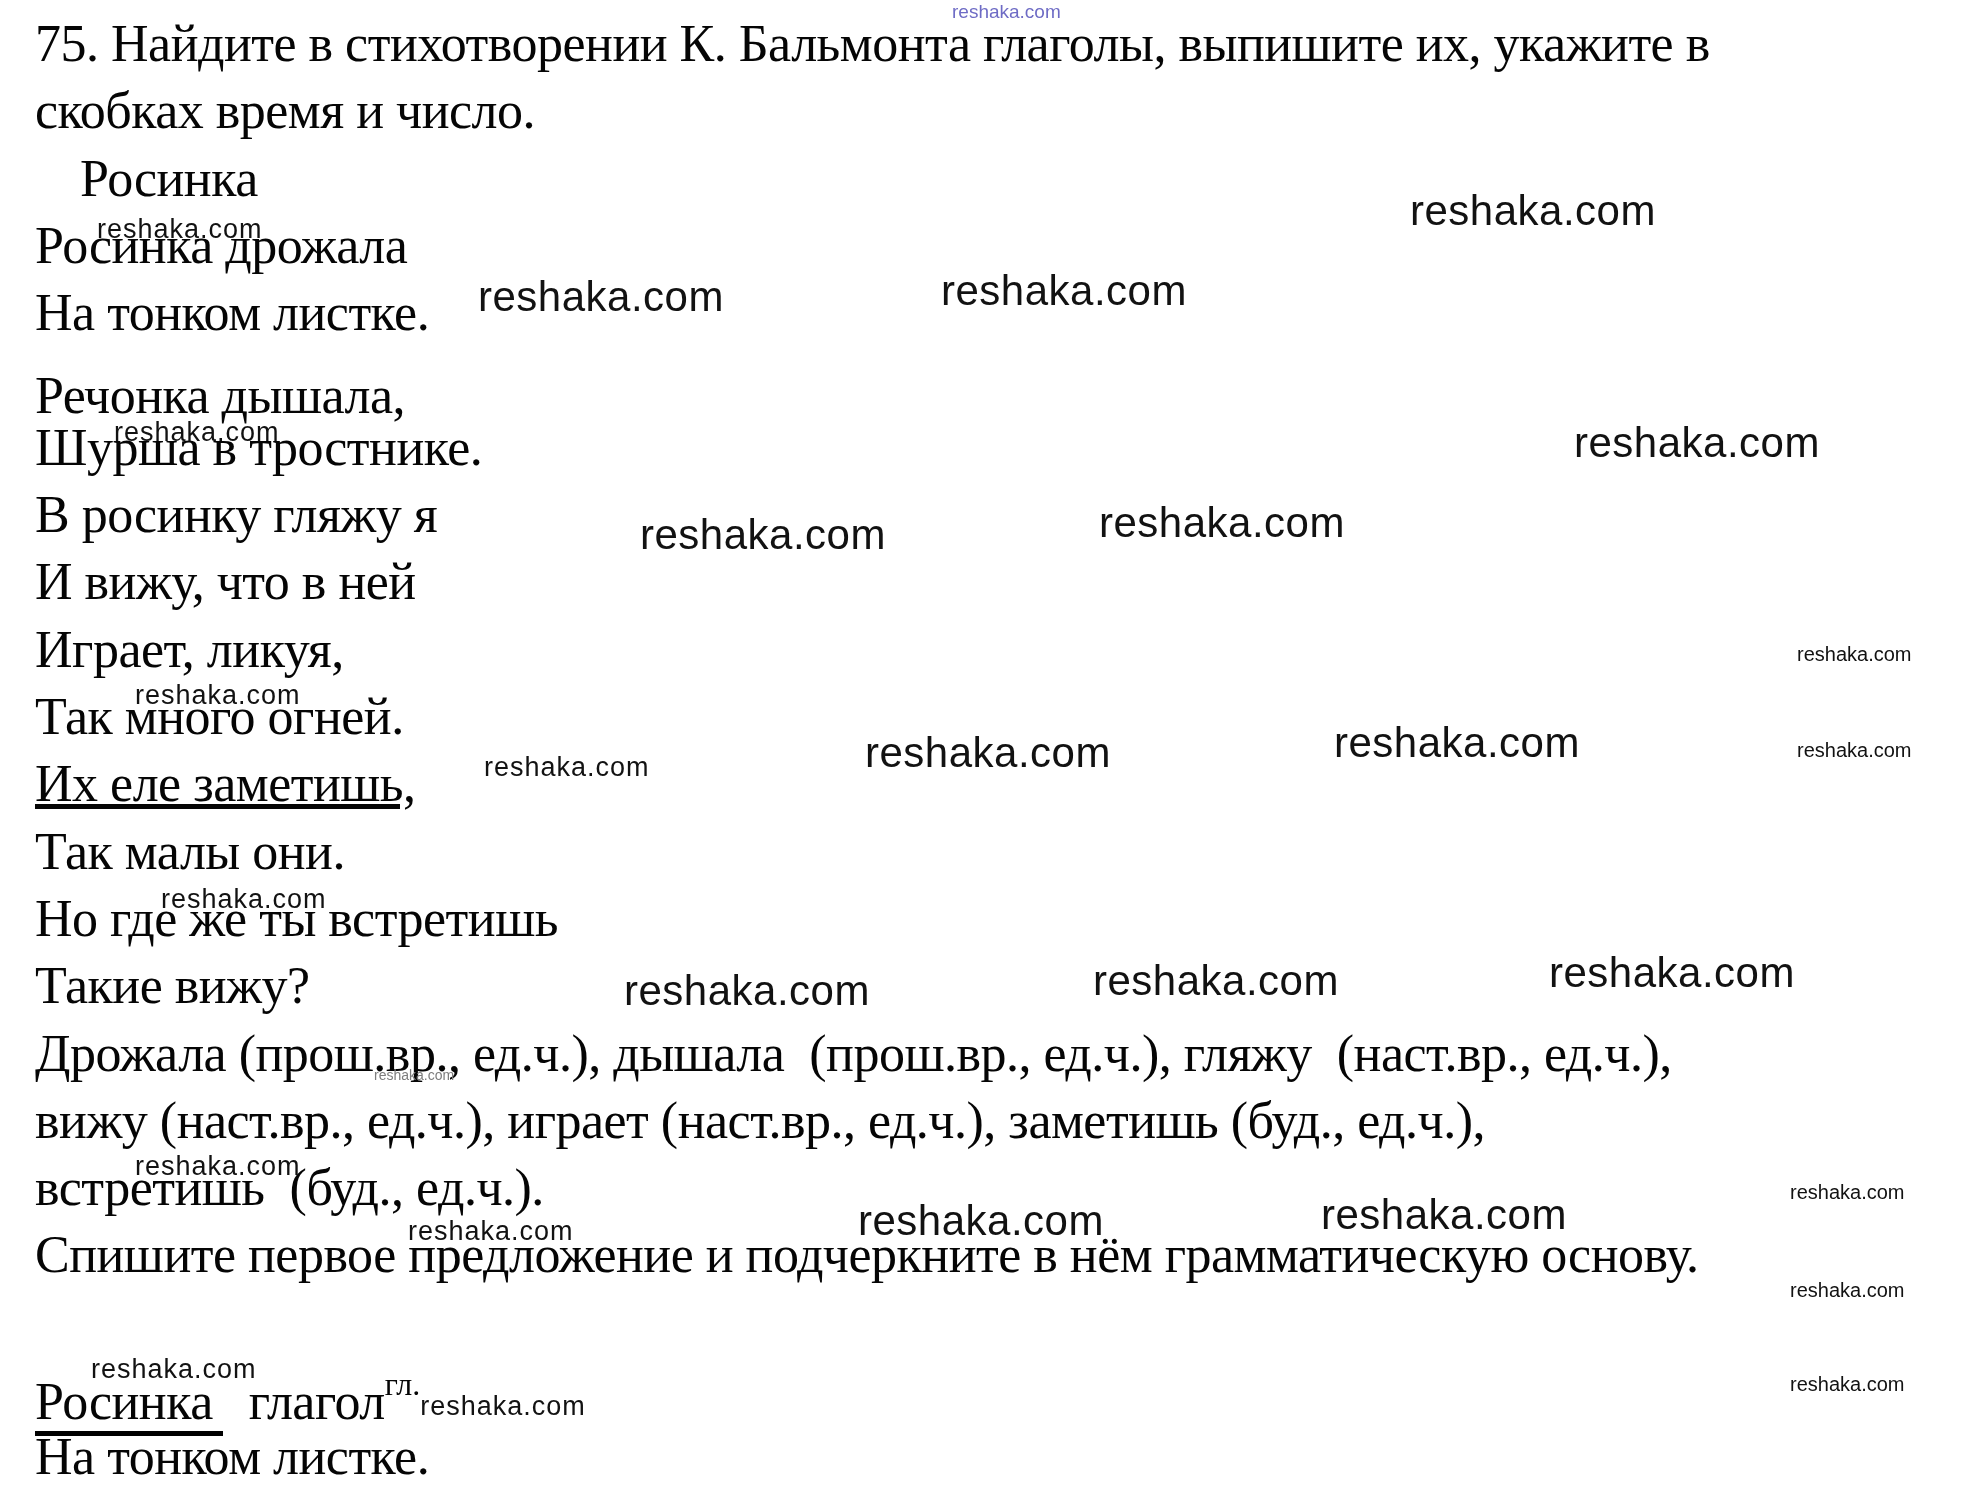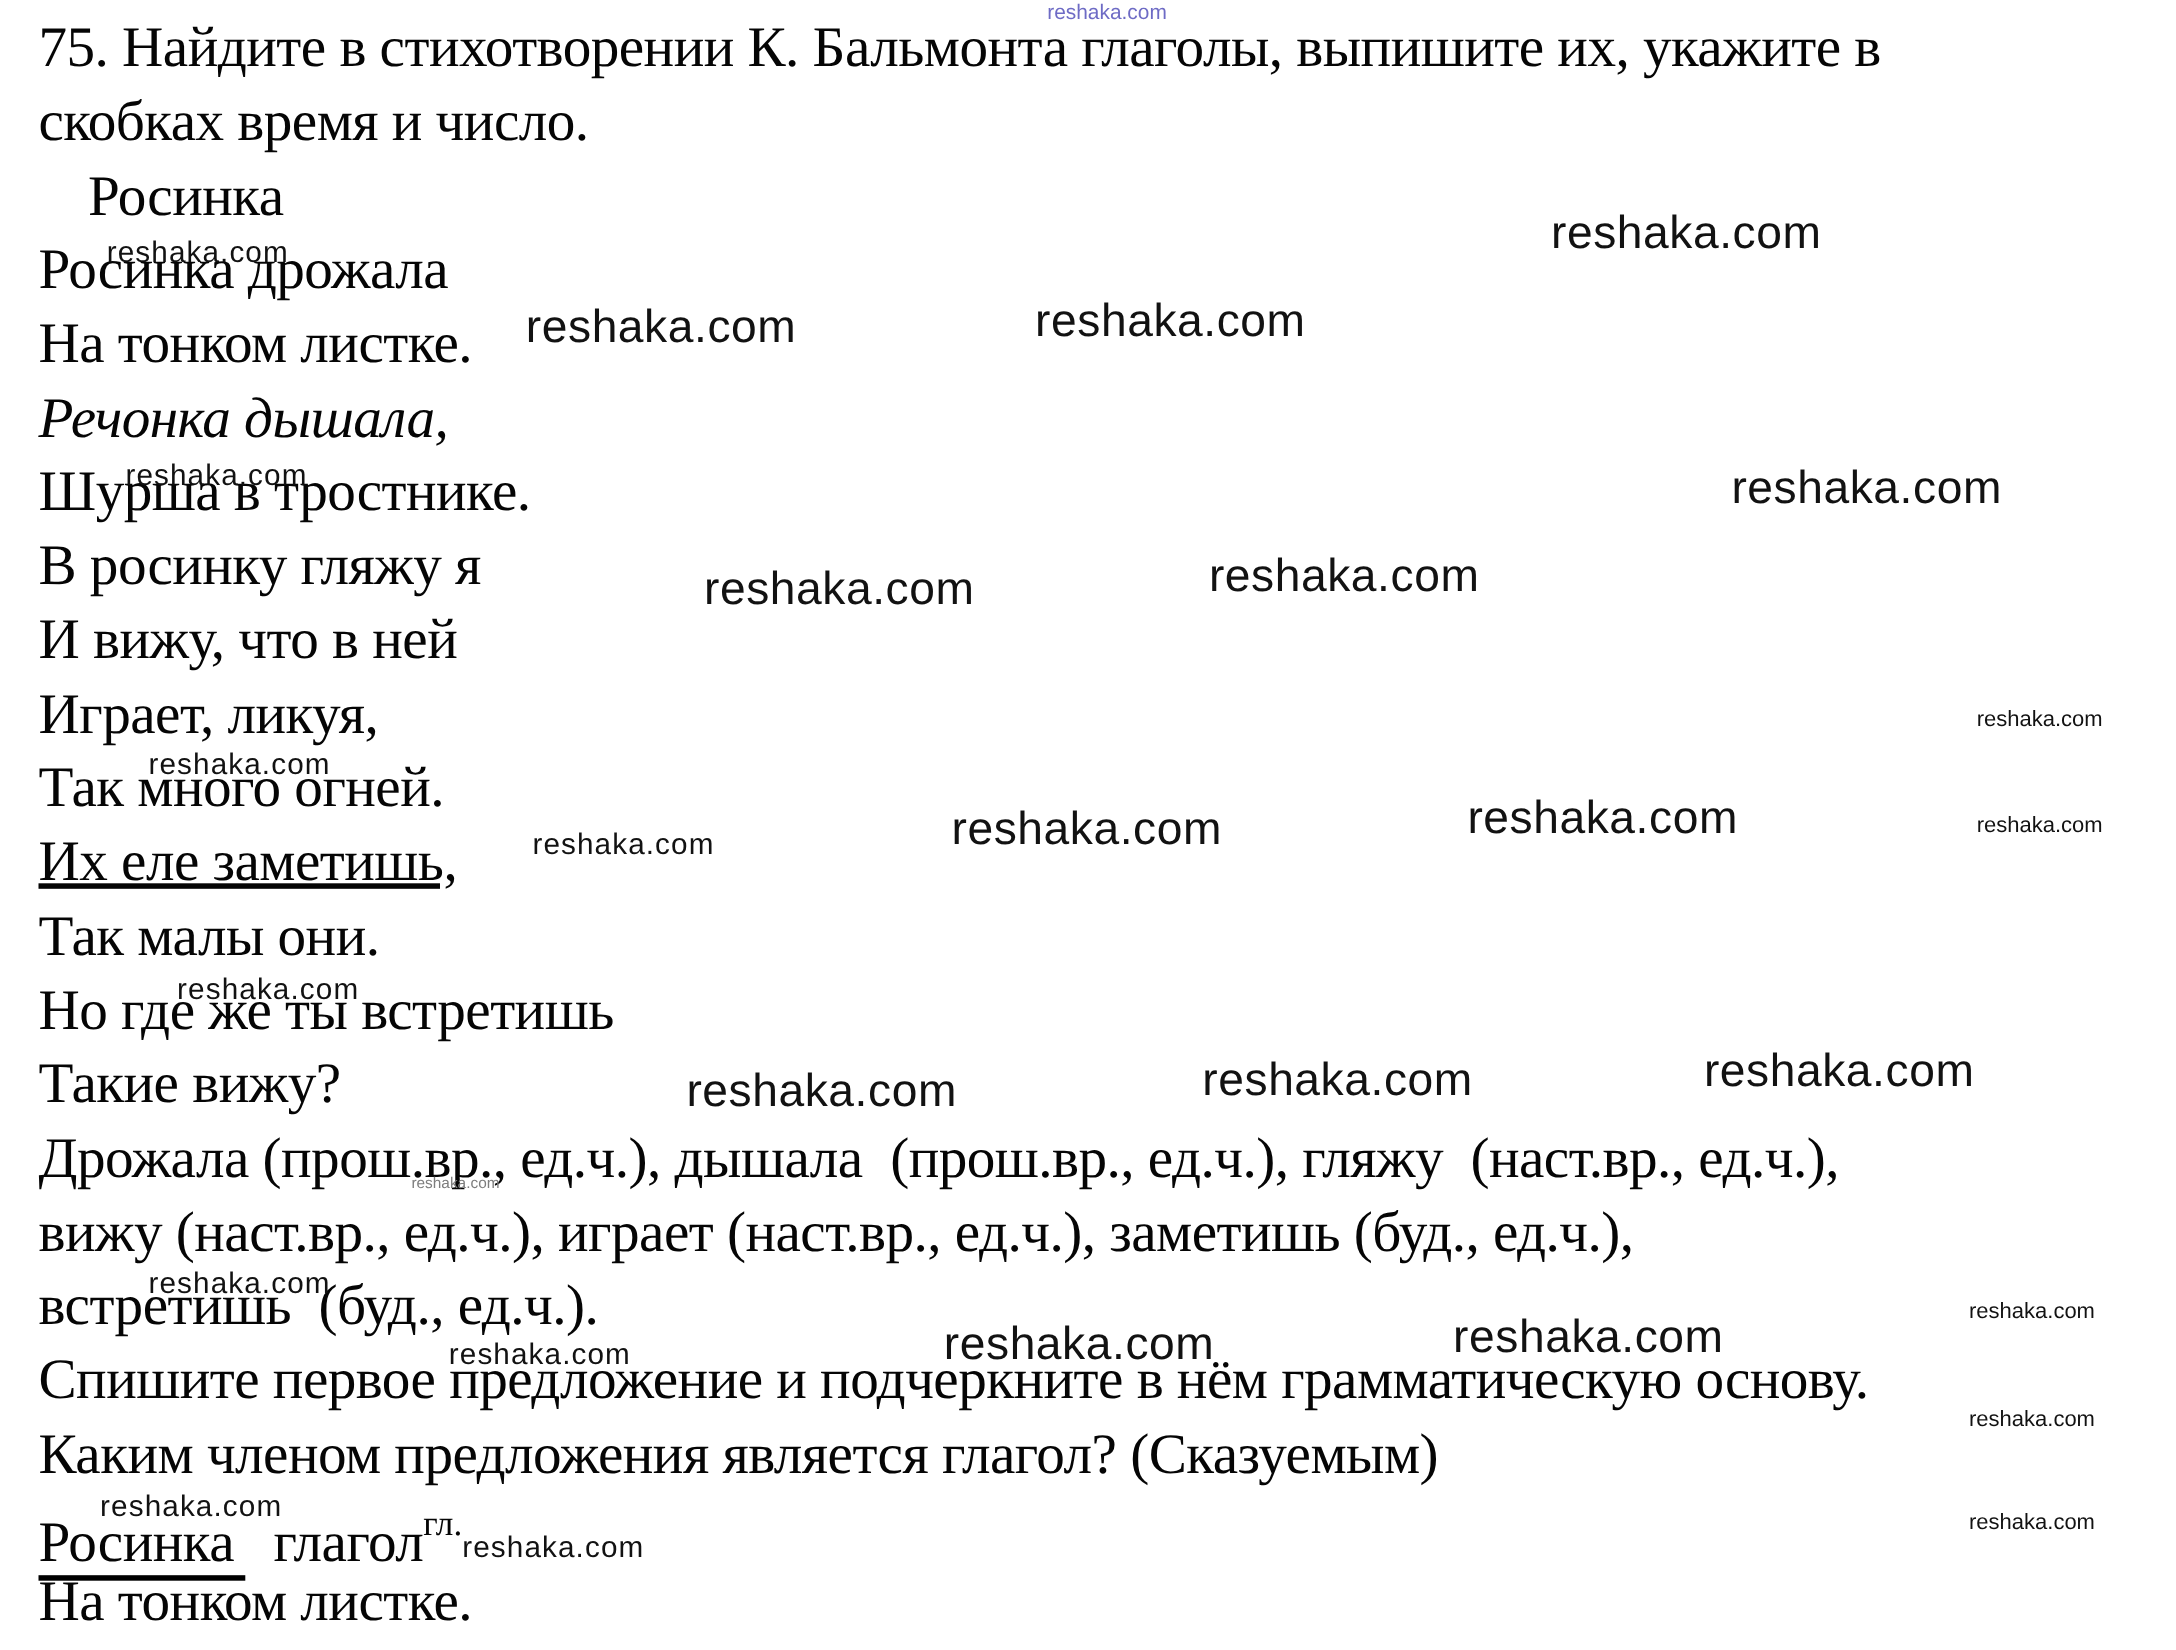--- a/index.html
+++ b/index.html
@@ -66,40 +66,39 @@
 <div class="page">
 
   <div class="line" style="top:13px">75. Найдите в стихотворении К. Бальмонта глаголы, выпишите их, укажите в</div>
   <div class="line" style="top:80px">скобках время и число.</div>
 
   <div class="line poem-title" style="top:148px">Росинка</div>
 
   <div id="poem">
       <div class="line" style="top: 215px;">Росинка дрожала</div>
       <div class="line" style="top: 282px;">На тонком листке.</div>
-      <div class="line" style="top: 350px; font-style: italic;">Речонка дышала,</div>
+      <div class="line" style="top: 365px;">Речонка дышала,</div>
       <div class="line" style="top: 417px;">Шурша в тростнике.</div>
       <div class="line" style="top: 484px;">В росинку гляжу я</div>
       <div class="line" style="top: 551px;">И вижу, что в ней</div>
       <div class="line" style="top: 619px;">Играет, ликуя,</div>
       <div class="line" style="top: 686px;">Так много огней.</div>
       <div class="line" style="top: 753px; text-decoration: underline;">Их еле заметишь,</div>
       <div class="line" style="top: 821px;">Так малы они.</div>
       <div class="line" style="top: 888px;">Но где же ты встретишь</div>
       <div class="line" style="top: 955px;">Такие вижу?</div>
     </div>
 
   <div id="answer">
       <div class="line" style="top: 1023px;">Дрожала (прош.вр., ед.ч.), дышала  (прош.вр., ед.ч.), гляжу  (наст.вр., ед.ч.),</div>
       <div class="line" style="top: 1090px;">вижу (наст.вр., ед.ч.), играет (наст.вр., ед.ч.), заметишь (буд., ед.ч.),</div>
       <div class="line" style="top: 1157px;">встретишь  (буд., ед.ч.).</div>
     </div>
 
   <div class="line" style="top:1224px">Спишите первое предложение и подчеркните в нём грамматическую основу.</div>
-  <div class="line" style="top:1292px">Каким членом предложения является глагол? (Сказуемым)</div>
 
   <div class="line" style="top:1359px"><span class="subject">Росинка</span><span class="predicate">глагол</span><sup class="gl">гл.</sup><span class="wm inline">reshaka.com</span></div>
 
   <div class="line" style="top:1426px">На тонком листке.</div>
 
   <div id="wm-layer">
       <span class="wm top" style="left: 937px; top: 2px;">reshaka.com</span>
       <span class="wm med" style="left: 82px; top: 216px;">reshaka.com</span>
       <span class="wm big" style="left: 1395px; top: 190px;">reshaka.com</span>
       <span class="wm big" style="left: 463px; top: 276px;">reshaka.com</span>

